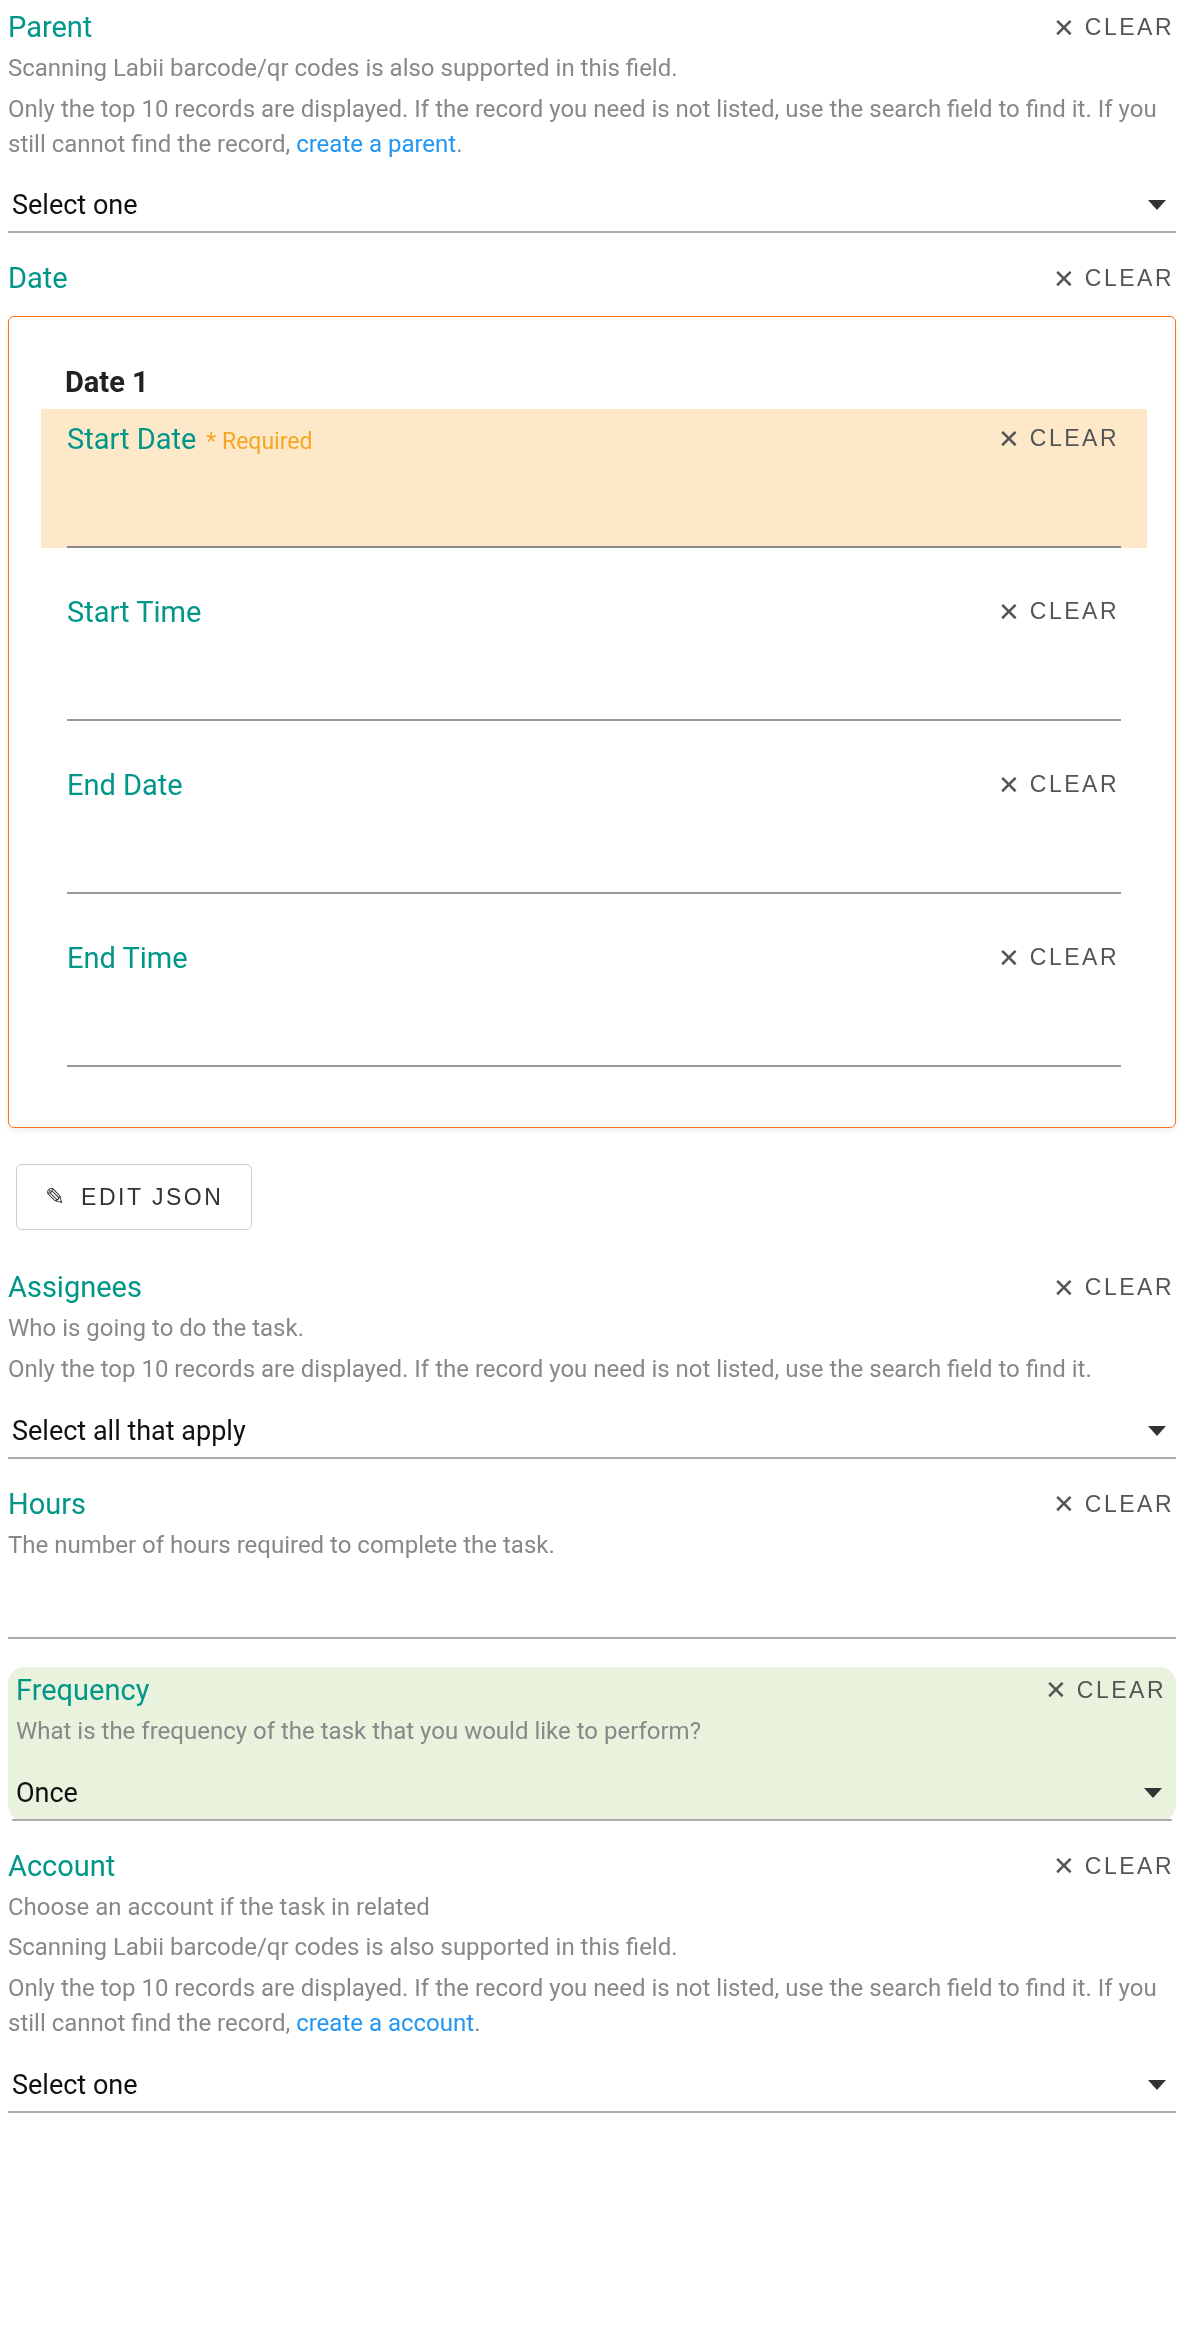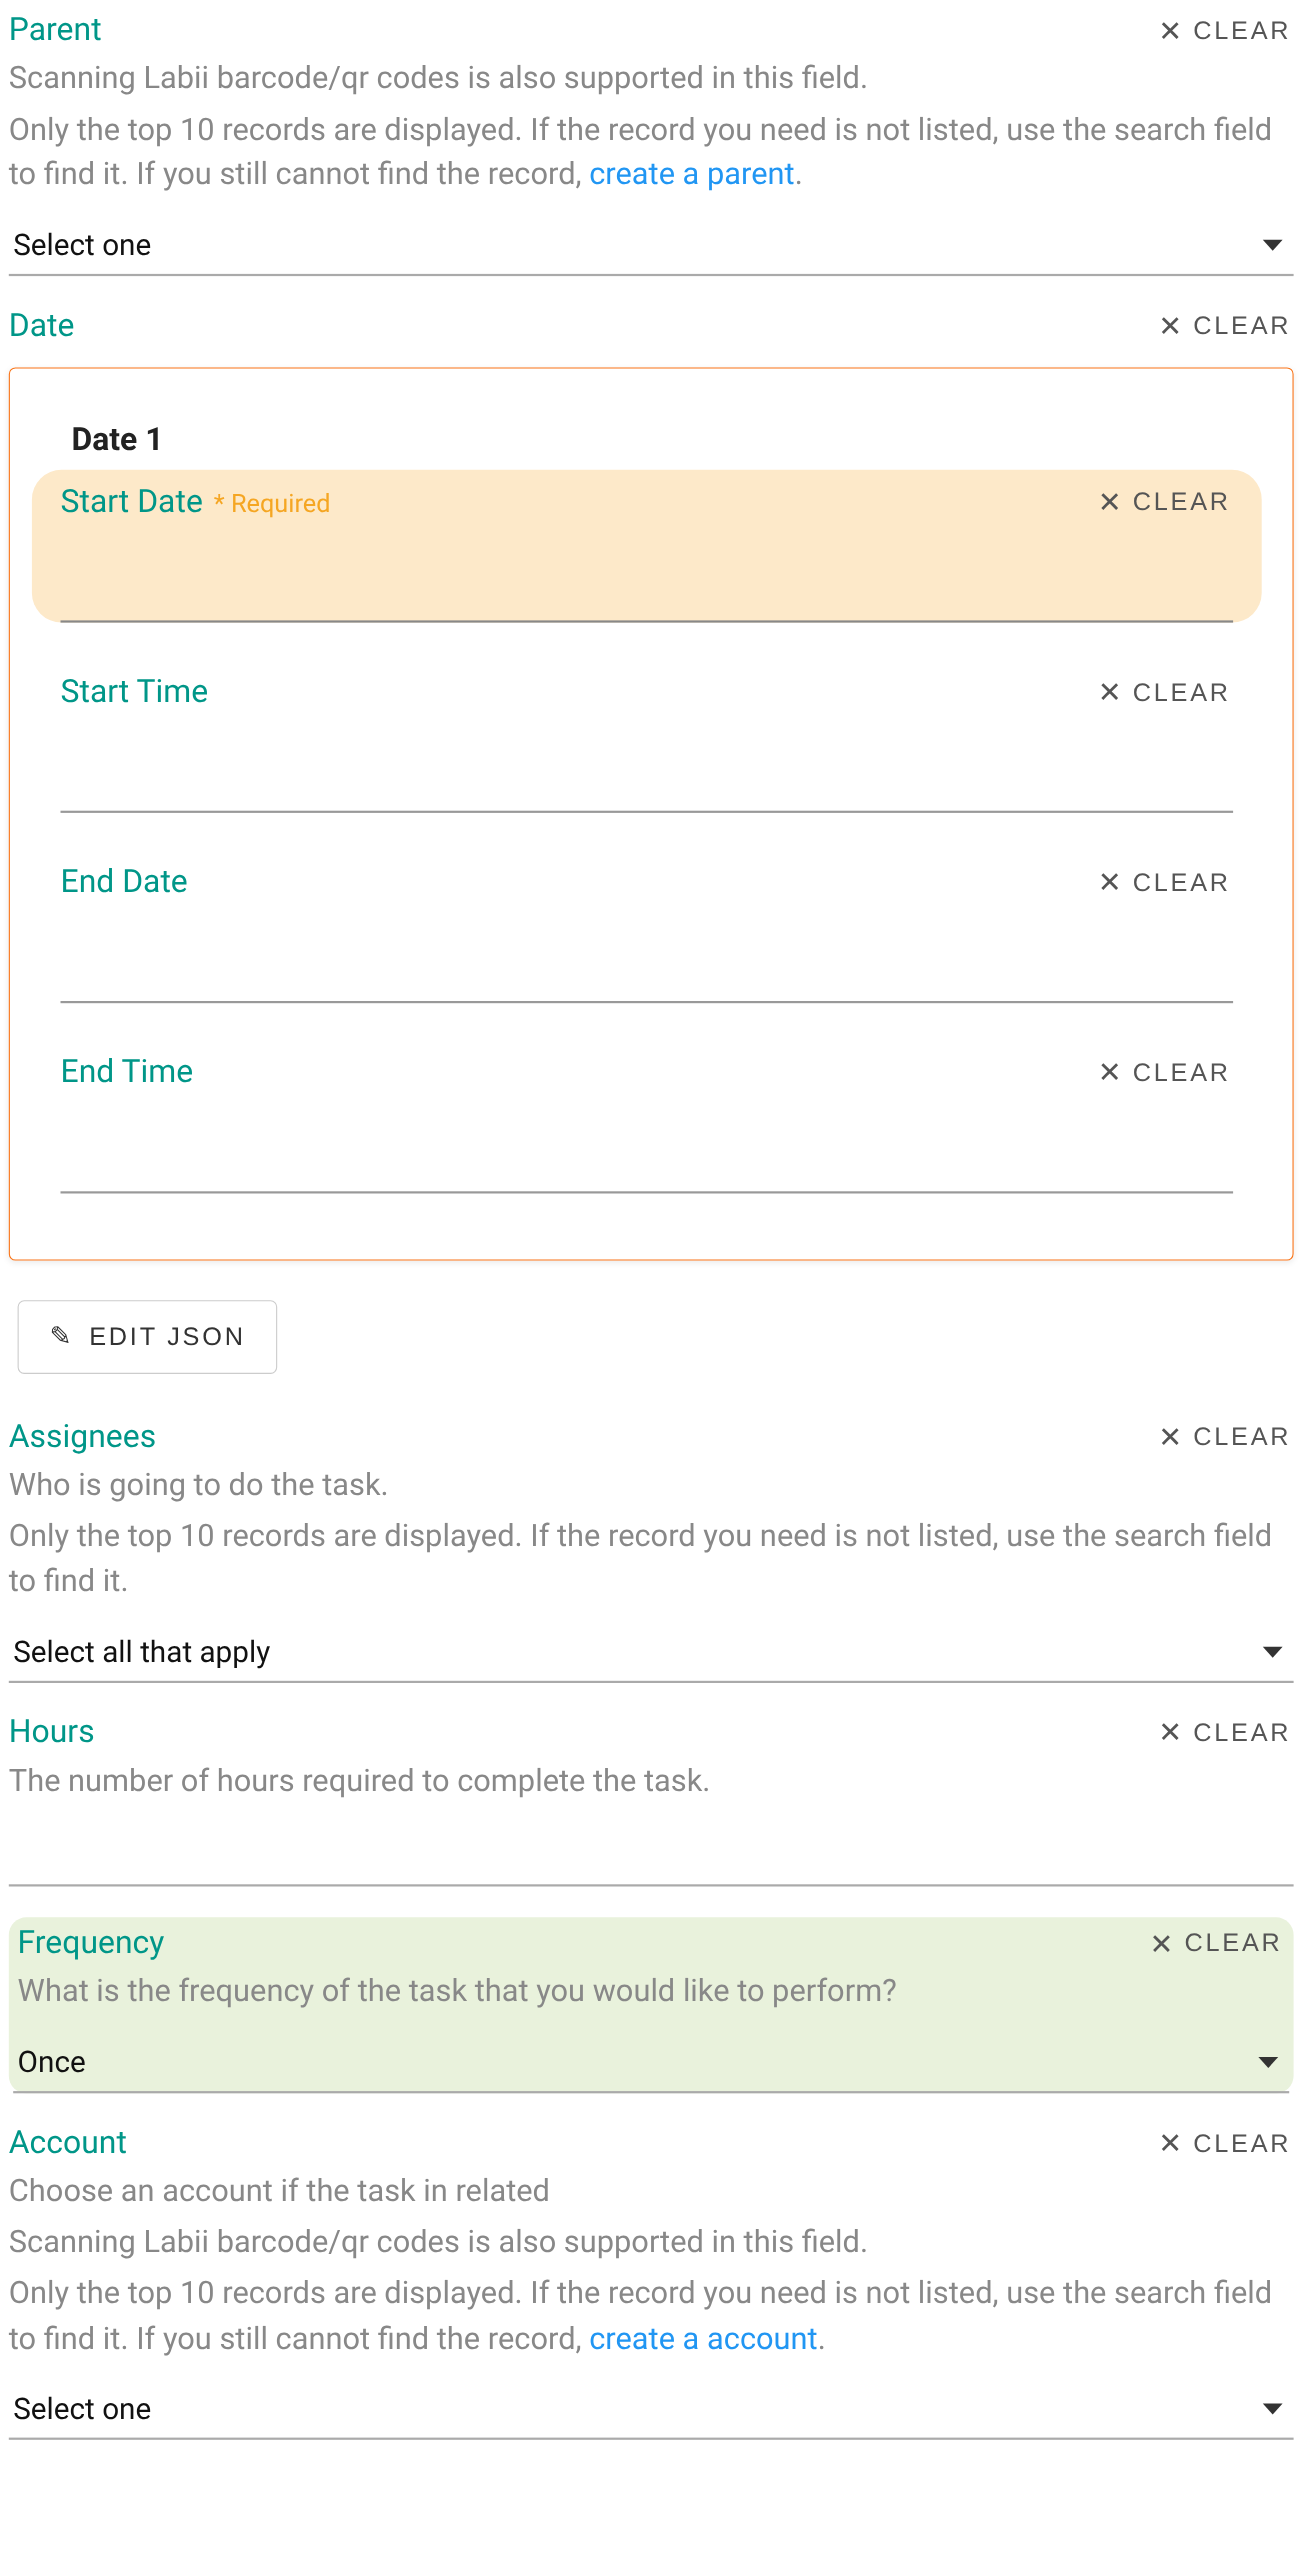--- a/index.html
+++ b/index.html
@@ -40,21 +40,21 @@
     font-weight: 400;
     color: #555;
   }
   .clear-btn .clear-text {
     font-size: 23px;
     letter-spacing: 2.5px;
     color: #555;
   }
   .help-text {
     color: #888;
-    font-size: 28px;
+    font-size: 24px;
     line-height: 1.45;
     margin-top: 6px;
   }
   .help-text a {
     color: #2196F3;
     text-decoration: none;
   }
   .select-row {
     display: flex;
     justify-content: space-between;
@@ -90,23 +90,22 @@
   }
   .date-panel-title {
     font-size: 29px;
     font-weight: 700;
     color: #222;
     padding-left: 36px;
     margin-bottom: 10px;
   }
   .subfield {
     padding: 12px 26px 0 26px;
-    margin-left: 0;
+    margin-left: 12px;
     margin-right: 8px;
-    border-radius: 27px;
   }
   .subfield .subfield-header {
     display: flex;
     justify-content: space-between;
     align-items: center;
   }
   .subfield-label {
     color: #009688;
     font-size: 29px;
     font-weight: 400;

